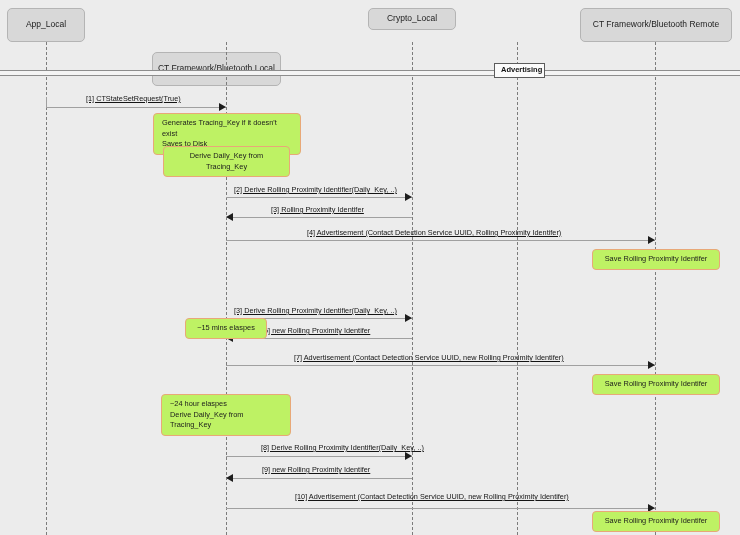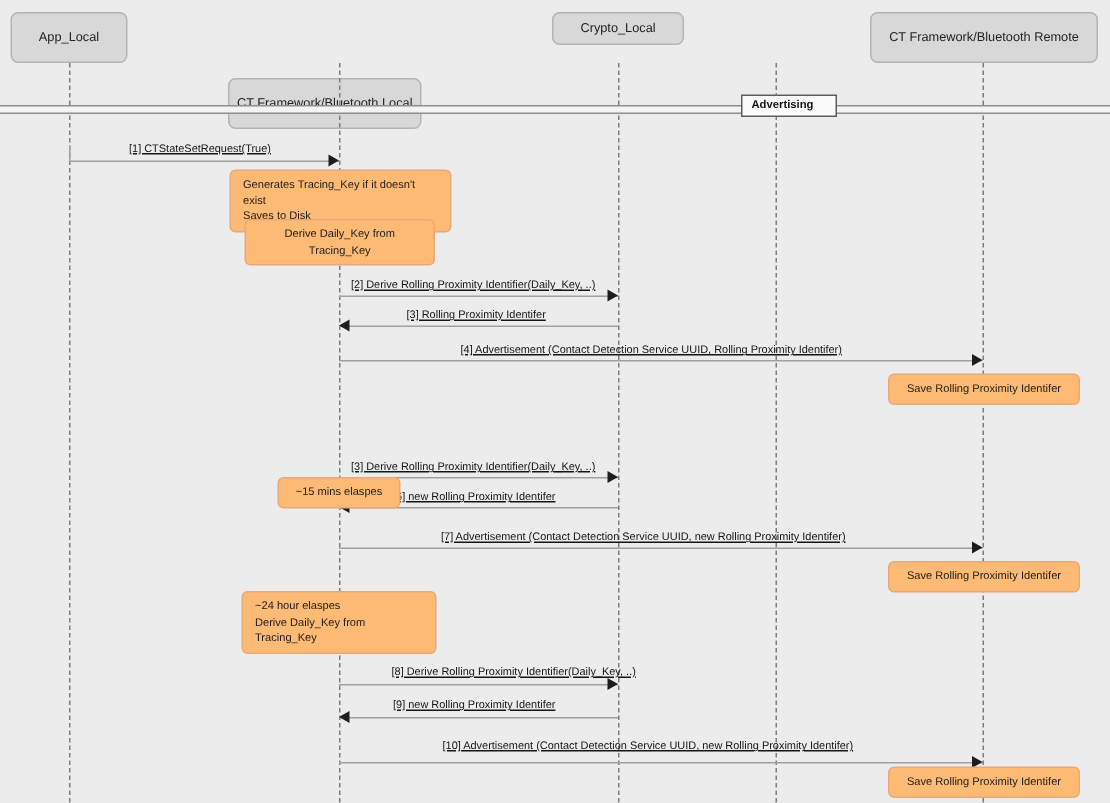--- a/index.html
+++ b/index.html
@@ -36,21 +36,21 @@
     border-top:1px solid #8d8d8d;
     border-bottom:1px solid #8d8d8d;
     background:#f4f4f4;
   }
   .divider-label{
     position:absolute;
     box-sizing:border-box;
     background:#fbfbfb;
     border:1px solid #5c5c5c;
     font-size:7.5px;font-weight:bold;color:#111;
-    padding:2px 15px 3px 6px;
+    padding:2px 2px 3px 6px;
     white-space:nowrap;
     line-height:1;
   }
   
   .msg{position:absolute;height:0;border-top:1px solid #a0a0a0;}
   .msg-label{
     position:absolute;
     font-size:7.3px;color:#141414;
     white-space:nowrap;
     line-height:1;
@@ -64,21 +64,21 @@
   }
   .arrow.right{border-left:7px solid #1d1d1d;}
   .arrow.left{border-right:7px solid #1d1d1d;}
   
   .drop{position:absolute;width:0;border-left:1px solid #a0a0a0;}
 
   
   .note{
     position:absolute;
     box-sizing:border-box;
-    background:#fdba74;
+    background:#bef264;
     border:1px solid #e8a878;
     border-radius:4px;
     font-size:7.4px;color:#1c1c1c;
     padding:4px 8px;
     line-height:1.45;
     white-space:pre-line;
     display:flex;
     flex-direction:column;
     justify-content:center;
   }

